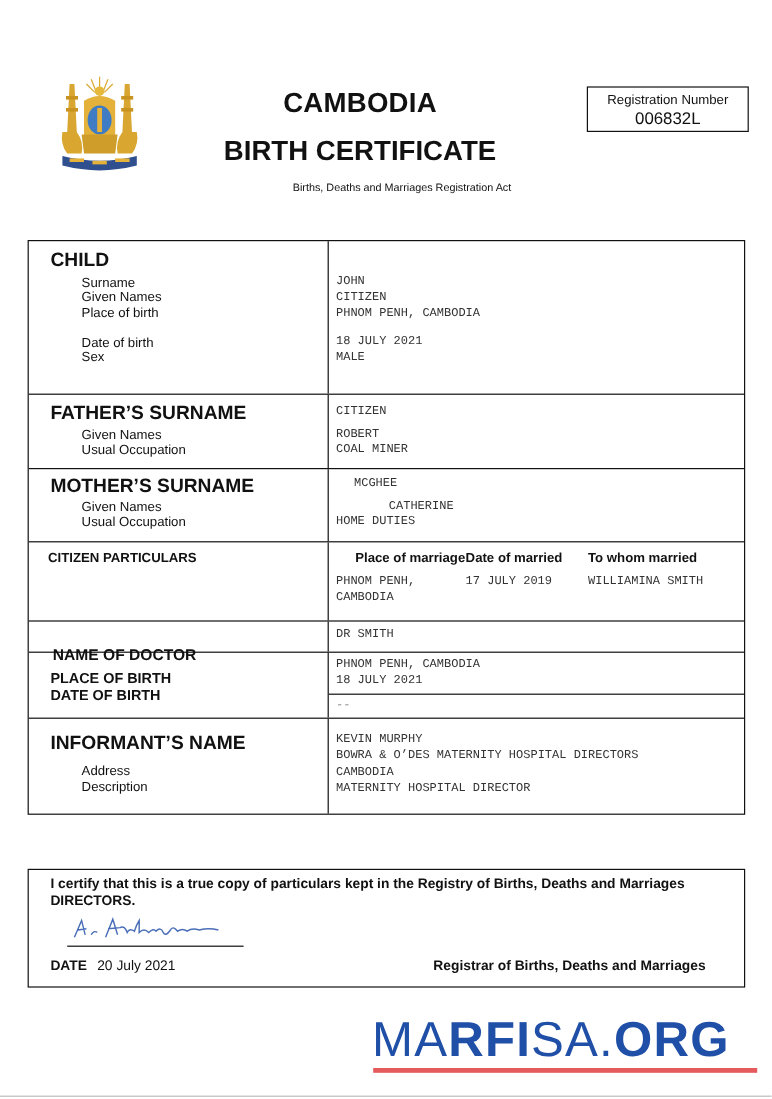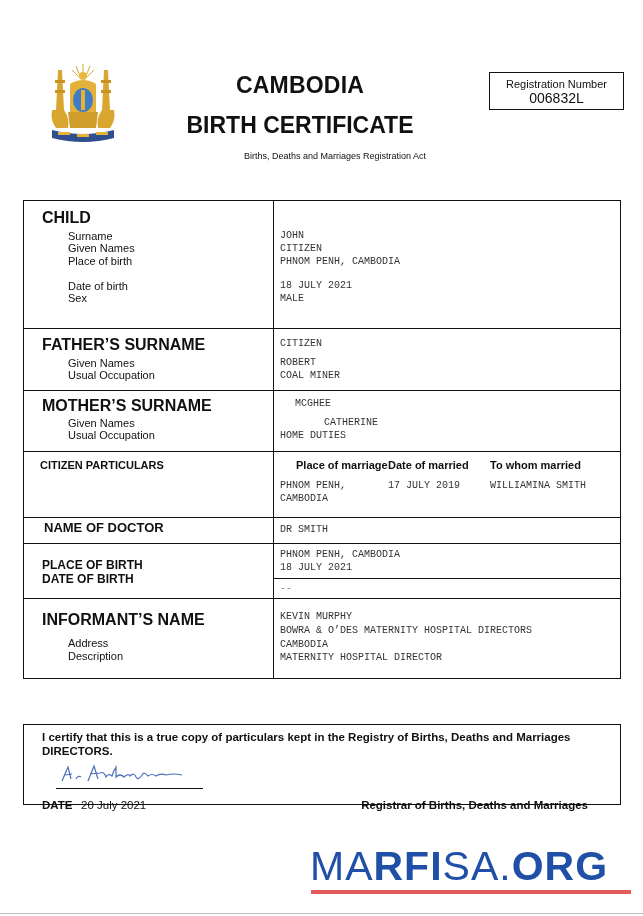--- a/index.html
+++ b/index.html
@@ -24,21 +24,21 @@
   .row.full .lcol { width: 100%; border-right: none; }
 
   .head { font-weight: bold; font-size: 16px; position: absolute; left: 18px; }
   .sub { font-size: 11px; position: absolute; left: 44px; line-height: 12.5px; }
   .mono { font-family: "Liberation Mono", monospace; font-size: 10px; color: #333; position: absolute; left: 6px; line-height: 13px; white-space: pre; }
 
   .mhdr { font-weight: bold; font-size: 11px; position: absolute; top: 7px; }
   .rsplit { position: absolute; left: 0; right: 0; border-top: 1px solid #111; }
 
   
-  .cert { left: 23px; top: 724px; width: 598px; height: 81px; border: 1px solid #111; box-sizing: border-box; }
+  .cert { left: 23px; top: 724px; width: 598px; height: 99px; border: 1px solid #111; box-sizing: border-box; }
   .cert .line1 { position: absolute; left: 18px; top: 6px; font-weight: bold; font-size: 11.5px; }
   .cert .line2 { position: absolute; left: 18px; top: 20px; font-weight: bold; font-size: 11.5px; }
   .cert .sig { position: absolute; left: 34px; top: 38px; width: 130px; height: 22px; }
   .cert .sigline { position: absolute; left: 32px; top: 63px; width: 147px; border-top: 1px solid #111; }
   .cert .date-lbl { position: absolute; left: 18px; top: 74px; font-weight: bold; font-size: 11.5px; }
   .cert .date-val { position: absolute; left: 57px; top: 74px; font-size: 11.5px; }
   .cert .registrar { position: absolute; right: 32px; top: 74px; font-weight: bold; font-size: 11.5px; }
 
   
   .logo { left: 310px; top: 843px; font-size: 41px; color: #1f4fa6; letter-spacing: 1px; line-height: 46px; }
@@ -147,21 +147,21 @@
       <div class="mhdr" style="left:216px;">To whom married</div>
       <div class="mono" style="top:27px;">PHNOM PENH,</div>
       <div class="mono" style="top:40px;">CAMBODIA</div>
       <div class="mono" style="top:27px; left:114px;">17 JULY 2019</div>
       <div class="mono" style="top:27px; left:216px;">WILLIAMINA SMITH</div>
     </div>
   </div>
 
   <div class="row" style="height:25px;">
     <div class="lcol">
-      <div class="head" style="top:2px; left:20px; font-size:13px;">NAME OF DOCTOR</div>
+      <div class="head" style="top:20px; left:20px; font-size:13px;">NAME OF DOCTOR</div>
     </div>
     <div class="rcol">
       <div class="mono" style="top:5px;">DR SMITH</div>
     </div>
   </div>
 
   <div class="row" style="height:54px;">
     <div class="lcol">
       <div class="head" style="top:14px; font-size:12px;">PLACE OF BIRTH</div>
       <div class="head" style="top:28px; font-size:12px;">DATE OF BIRTH</div>

